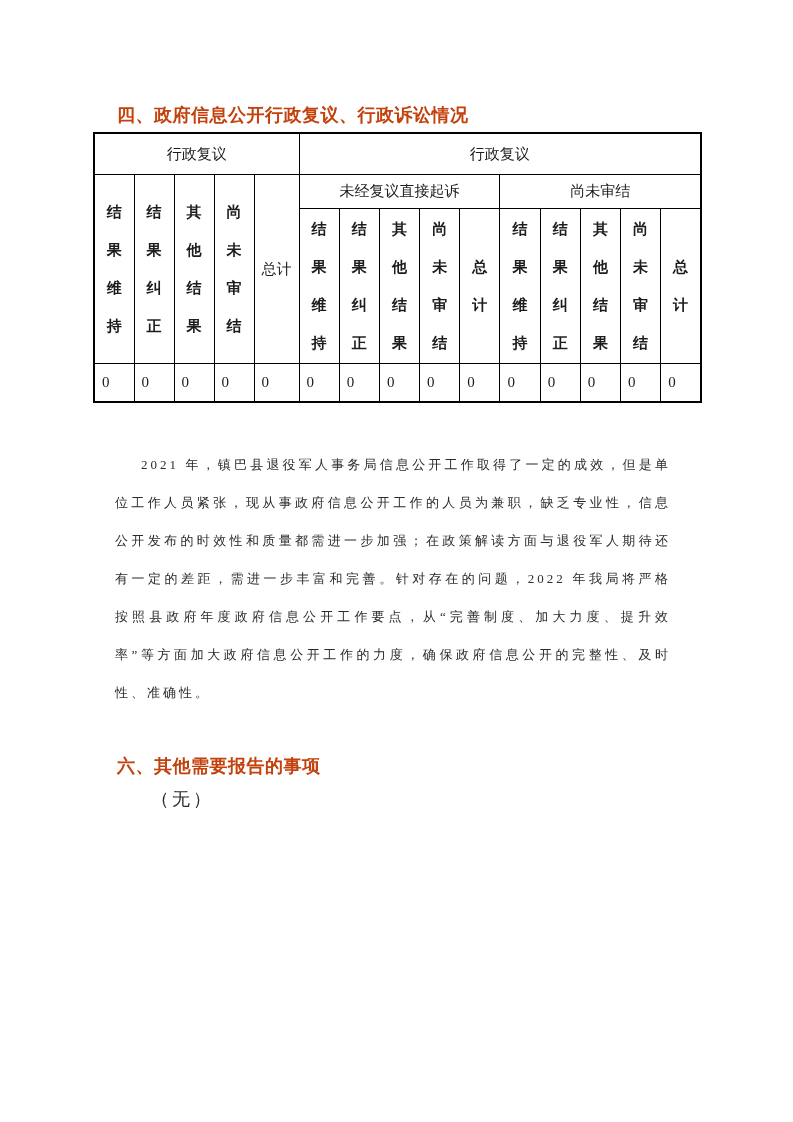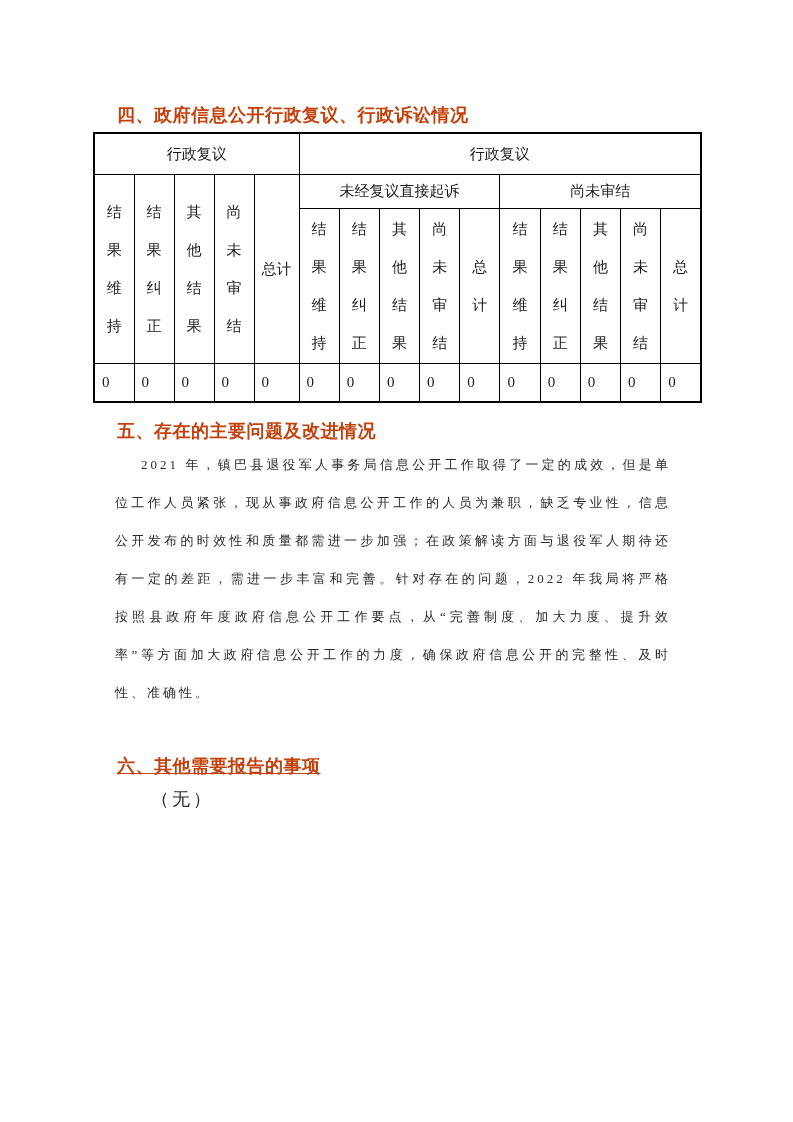--- a/index.html
+++ b/index.html
@@ -18,21 +18,21 @@
     font-family: "Liberation Sans", sans-serif;
     font-weight: bold;
     font-size: 18px;
     line-height: 26px;
     color: #c2410c;
     letter-spacing: 0.5px;
     white-space: nowrap;
   }
   .sec4 { left: 117px; top: 102px; }
   .sec5 { left: 117px; top: 418px; }
-  .sec6 { left: 117px; top: 753px; text-decoration: underline; }
+  .sec6 { left: 117px; top: 753px; }
 
   table.report {
     position: absolute;
     left: 93px;
     top: 132px;
     width: 609px;
     border-collapse: collapse;
     table-layout: fixed;
     border: 2px solid #000;
   }
@@ -47,20 +47,21 @@
   }
   tr.r1 td { height: 40px; }
   tr.r2 td.grp { height: 33px; font-weight: normal; }
   tr.r3 td { height: 154px; }
   tr.r4 td { height: 37px; text-align: left; padding-left: 7px; font-size: 15px; }
   .v {
     display: inline-block;
     width: 1.25em;
     word-break: break-all;
     line-height: 38px;
+    font-weight: bold;
   }
   .para {
     position: absolute;
     left: 115px;
     top: 446px;
     width: 556px;
     font-size: 13px;
     line-height: 38px;
     letter-spacing: 3px;
     text-align: justify;
@@ -141,21 +142,20 @@
         <td>0</td>
         <td>0</td>
         <td>0</td>
         <td>0</td>
         <td>0</td>
         <td>0</td>
       </tr>
     </tbody>
   </table>
 
-  <div class="heading sec5">五、存在的主要问题及改进情况</div>
 
   <p class="para">2021 年，镇巴县退役军人事务局信息公开工作取得了一定的成效，但是单位工作人员紧张，现从事政府信息公开工作的人员为兼职，缺乏专业性，信息公开发布的时效性和质量都需进一步加强；在政策解读方面与退役军人期待还有一定的差距，需进一步丰富和完善。针对存在的问题，2022 年我局将严格按照县政府年度政府信息公开工作要点，从“完善制度、加大力度、提升效率”等方面加大政府信息公开工作的力度，确保政府信息公开的完整性、及时性、准确性。</p>
 
   <div class="heading sec6">六、其他需要报告的事项</div>
 
   <div class="none-line">（无）</div>
 
 </div>
 
 </body></html>

